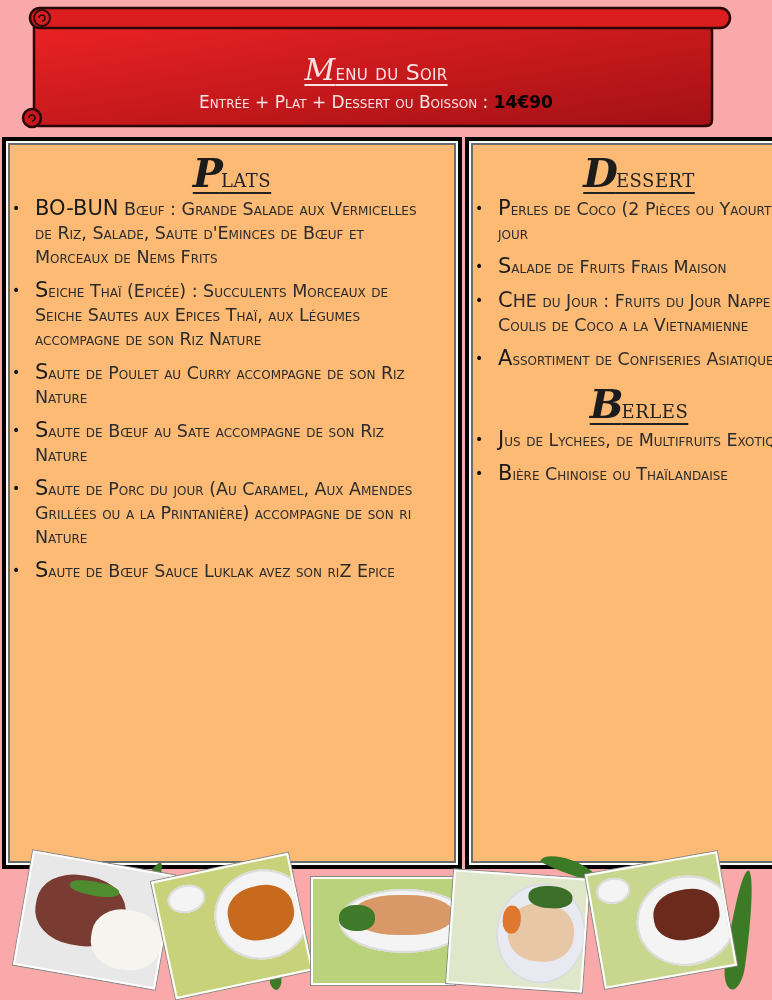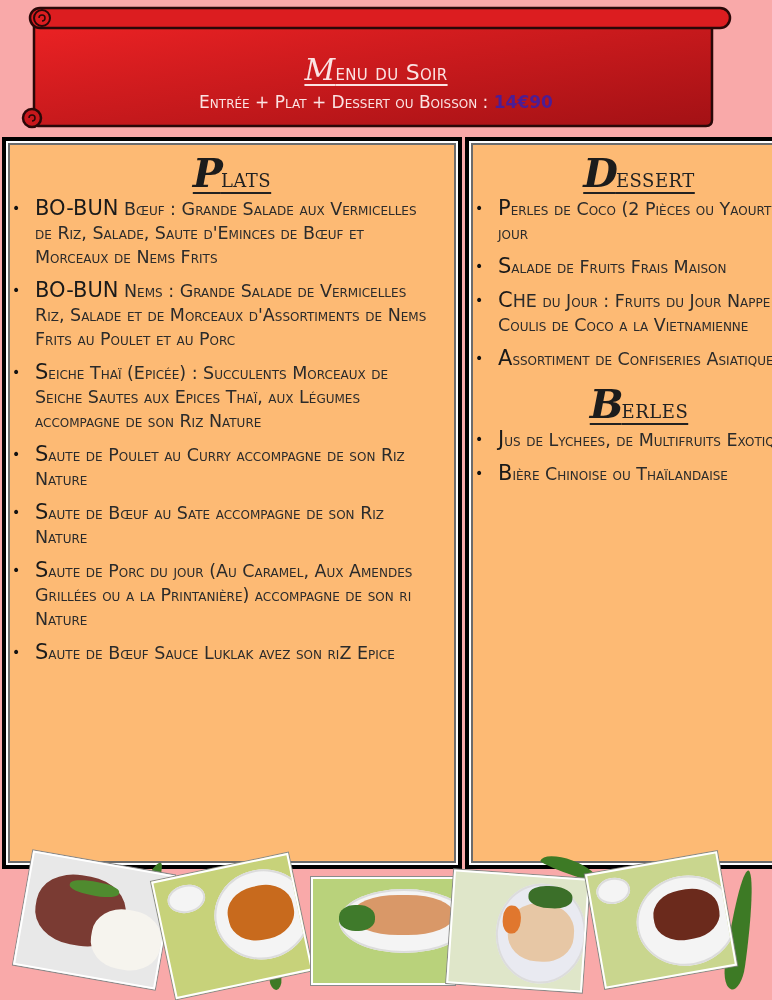--- a/index.html
+++ b/index.html
@@ -23,21 +23,21 @@
   }
   .banner-title .initial {
     font-family: "DejaVu Serif", serif; font-style: italic; font-size: 30px;
   }
   .banner-sub {
     position: absolute; left: 0; right: 0; top: 86px;
     text-align: center; color: #fbe3e3;
     font-family: "DejaVu Sans", sans-serif; font-size: 17px;
     font-variant: small-caps;
   }
-  .banner-sub .price { font-weight: bold; color: #4c1d95; font-variant: normal; }
+  .banner-sub .price { font-weight: bold; color: #000000; font-variant: normal; }
 
   
   .panel {
     position: absolute; background: #fdba74;
     border: 4px solid #000000;
     box-shadow: inset 0 0 0 2px #ffffff, inset 0 0 0 4px #6b6b6b;
     box-sizing: border-box;
   }
   .panel-left { left: 2px; top: 137px; width: 460px; height: 732px; }
   .panel-right { left: 465px; top: 137px; width: 348px; height: 732px; }
@@ -116,21 +116,20 @@
     <path d="M12 112 m-3 0 a3 3 0 1 1 3 3" fill="none" stroke="#2a0808" stroke-width="1.5"></path>
   </svg>
   <div class="banner-title"><span class="initial">M</span><span>enu du Soir</span></div>
   <div class="banner-sub"><span>Entrée + Plat + Dessert ou Boisson</span><span> : </span><span class="price">14€90</span></div>
 </div>
 
 <div class="panel panel-left">
   <div class="section-heading left-heading"><span class="initial">P</span><span>lats</span></div>
   <ul class="menu plats-list">
     <li><span class="lead">BO-BUN</span><span> Bœuf : Grande Salade aux Vermicelles de Riz, Salade, Saute d'Eminces de Bœuf et Morceaux de Nems Frits</span></li>
-    <li><span class="lead">BO-BUN</span><span> Nems : Grande Salade de Vermicelles Riz, Salade et de Morceaux d'Assortiments de Nems Frits au Poulet et au Porc</span></li>
     <li><span class="lead">S</span><span>eiche Thaï (Epicée) : Succulents Morceaux de Seiche Sautes aux Epices Thaï, aux Légumes accompagne de son Riz Nature</span></li>
     <li><span class="lead">S</span><span>aute de Poulet au Curry accompagne de son Riz Nature</span></li>
     <li><span class="lead">S</span><span>aute de Bœuf au Sate accompagne de son Riz Nature</span></li>
     <li><span class="lead">S</span><span>aute de Porc du jour (Au Caramel, Aux Amendes Grillées ou a la Printanière) accompagne de son ri Nature</span></li>
     <li><span class="lead">S</span><span>aute de Bœuf Sauce Luklak avez son riZ Epice</span></li>
   </ul>
 </div>
 
 <div class="panel panel-right">
   <div class="section-heading right-heading"><span class="initial">D</span><span>essert</span></div>

